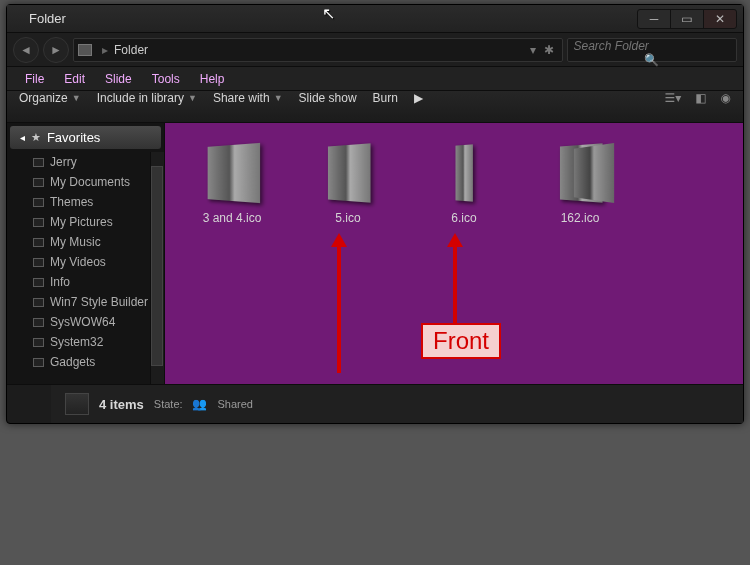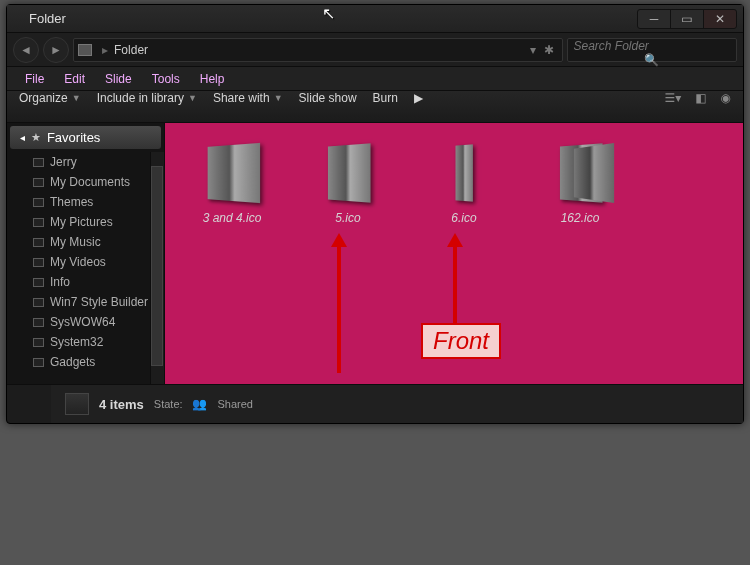--- a/index.html
+++ b/index.html
@@ -189,23 +189,22 @@
   top: 14px;
   right: 1px;
   width: 12px;
   height: 200px;
   background: #333;
   border: 1px solid #444;
 }
 .content {
   flex: 1;
   position: relative;
-  background: #be185d;
+  background: #701a75;
   overflow: hidden;
-  font-style: italic;
 }
 .icons-grid {
   display: flex;
   gap: 30px;
   padding: 18px 24px;
 }
 .file-item {
   width: 86px;
   display: flex;
   flex-direction: column;

